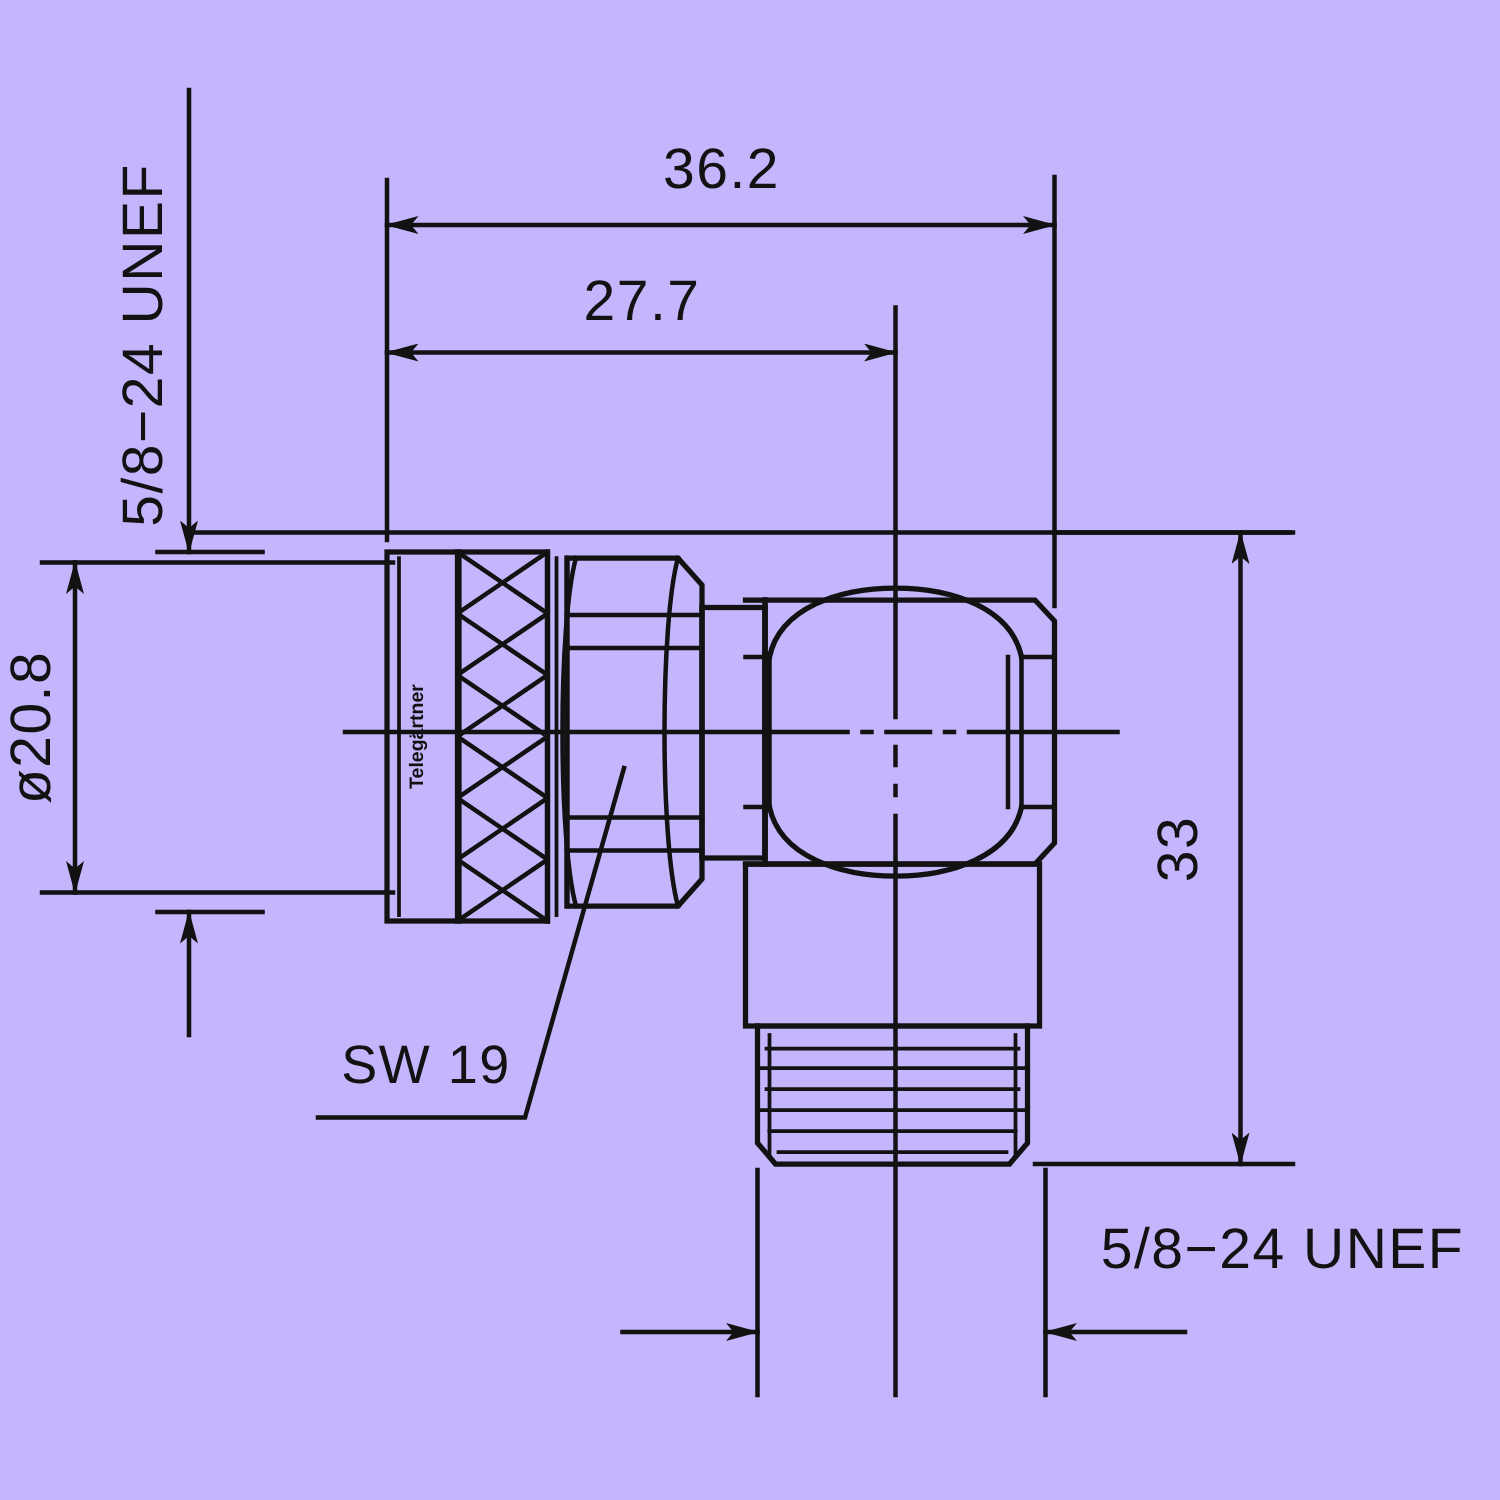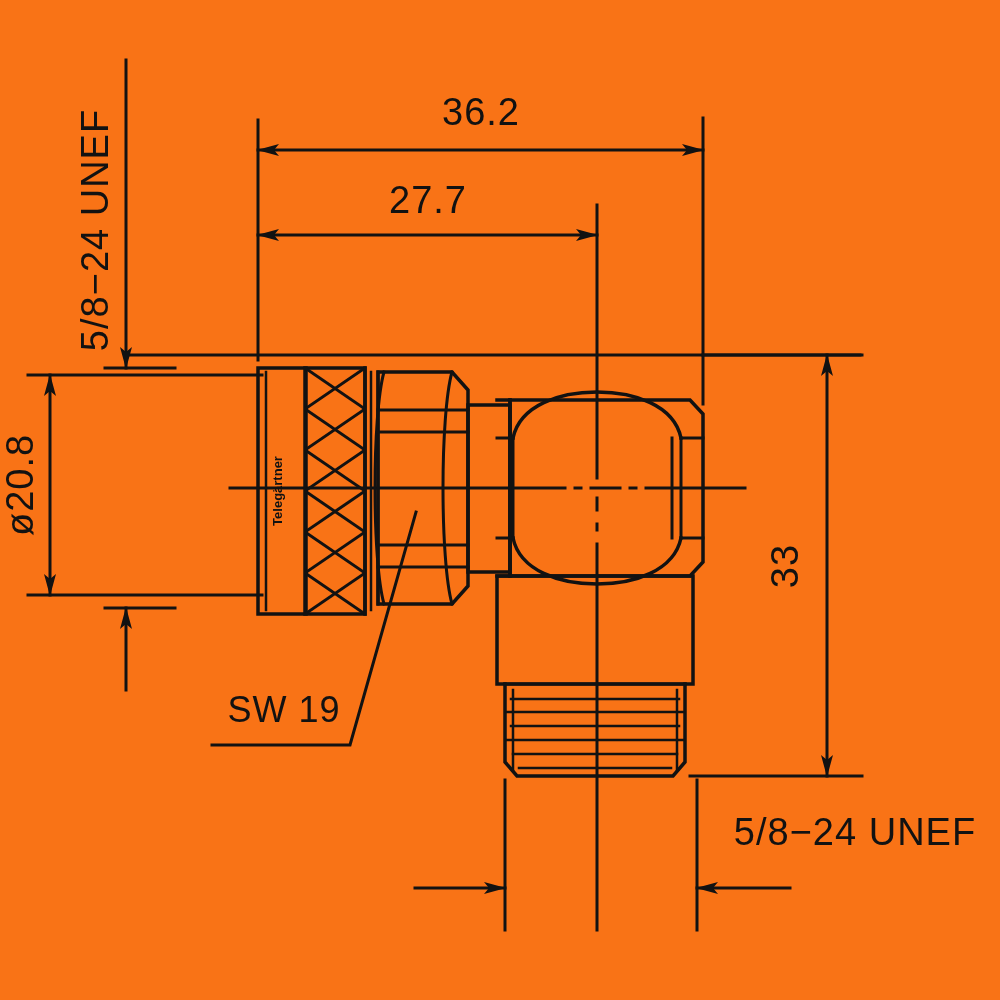--- a/index.html
+++ b/index.html
@@ -1,18 +1,18 @@
 <!DOCTYPE html>
 <html><head>
 <meta charset="utf-8">
 <style>
   html,body{margin:0;padding:0;background:#ffffff;}
   body{width:1000px;height:1000px;overflow:hidden;
        font-family:"Liberation Sans","DejaVu Sans",sans-serif;}
-  #stage{position:relative;width:1000px;height:1000px;background:#f97316;}
+  #stage{position:relative;width:1000px;height:1000px;background:#c4b5fd;}
   svg{display:block;}
   .dimtext{font-family:"Liberation Sans","DejaVu Sans",sans-serif;
            font-size:38px;fill:#121212;letter-spacing:1px;}
   .dimtext-sm{font-family:"Liberation Sans","DejaVu Sans",sans-serif;
            font-size:36px;fill:#121212;letter-spacing:1px;}
   .brandtext{font-family:"Liberation Sans","DejaVu Sans",sans-serif;
            font-size:13px;fill:#111;font-weight:bold;letter-spacing:0px;}
 </style>
 </head>
 <body>

